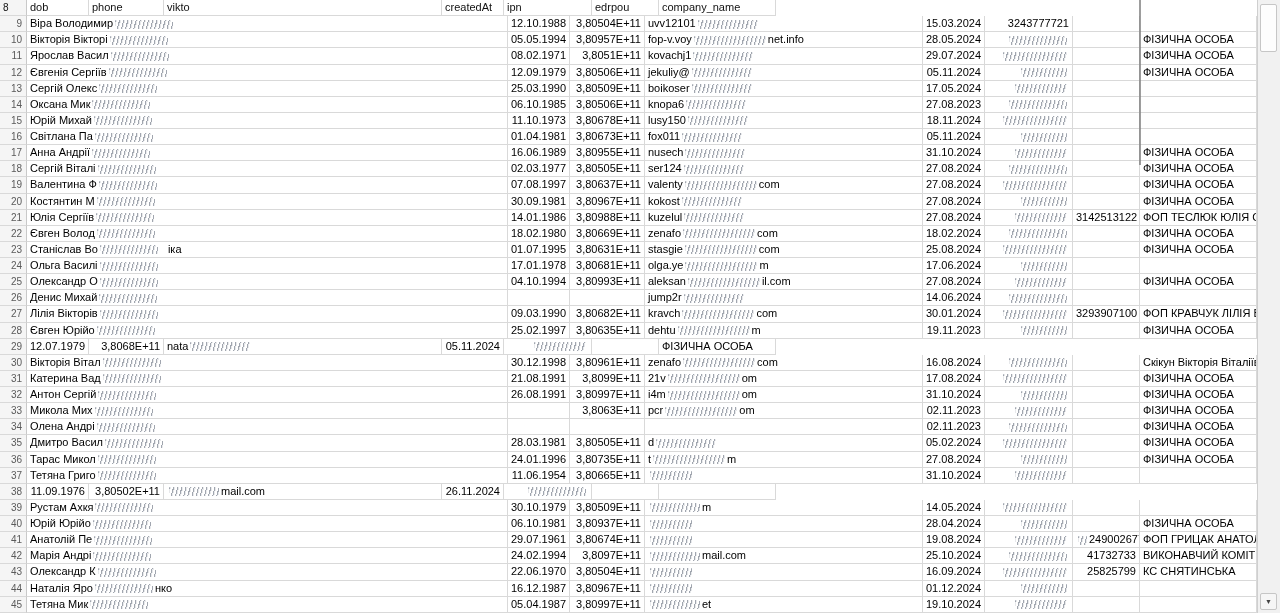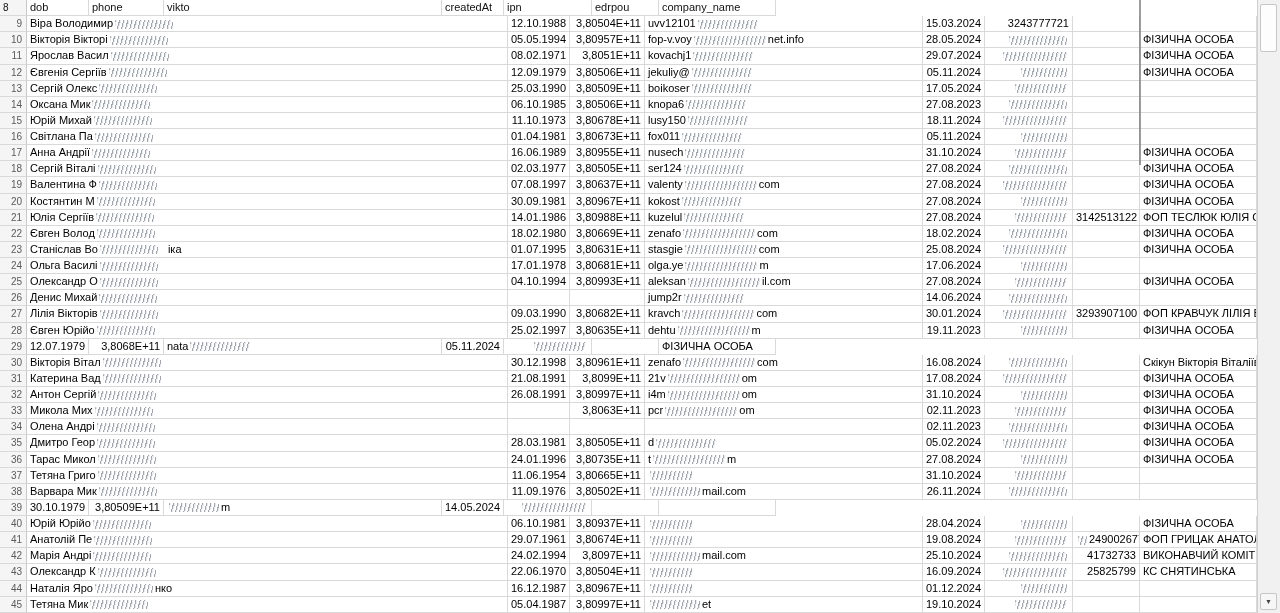--- a/index.html
+++ b/index.html
@@ -326,21 +326,21 @@
         <div class="cell c-dob"></div>
         <div class="cell c-phone"></div>
         <div class="cell c-email"></div>
         <div class="cell c-created">02.11.2023</div>
         <div class="cell c-ipn"><span class="redact" style="width: 58px;"></span></div>
         <div class="cell c-edrpou"></div>
         <div class="cell c-comp">ФІЗИЧНА ОСОБА</div>
       </div>
       <div class="row">
         <div class="cell c-rowhdr">35</div>
-        <div class="cell c-fio"><span>Дмитро Геор</span><span class="redact" style="width: 58px;"></span></div>
+        <div class="cell c-fio"><span>Дмитро Васил</span><span class="redact" style="width: 58px;"></span></div>
         <div class="cell c-dob">28.03.1981</div>
         <div class="cell c-phone">3,80505E+11</div>
         <div class="cell c-email"><span>d</span><span class="redact" style="width: 60px;"></span></div>
         <div class="cell c-created">05.02.2024</div>
         <div class="cell c-ipn"><span class="redact" style="width: 64px;"></span></div>
         <div class="cell c-edrpou"></div>
         <div class="cell c-comp">ФІЗИЧНА ОСОБА</div>
       </div>
       <div class="row">
         <div class="cell c-rowhdr">36</div>
@@ -359,31 +359,31 @@
         <div class="cell c-dob">11.06.1954</div>
         <div class="cell c-phone">3,80665E+11</div>
         <div class="cell c-email"><span class="redact" style="width: 42px;"></span></div>
         <div class="cell c-created">31.10.2024</div>
         <div class="cell c-ipn"><span class="redact" style="width: 52px;"></span></div>
         <div class="cell c-edrpou"></div>
         <div class="cell c-comp"></div>
       </div>
       <div class="row">
         <div class="cell c-rowhdr">38</div>
-        <div class="cell c-fio"><span>Варвара Мик</span><span class="redact" style="width: 58px;"></span></div>
         <div class="cell c-dob">11.09.1976</div>
         <div class="cell c-phone">3,80502E+11</div>
         <div class="cell c-email"><span class="redact" style="width: 50px;"></span><span>mail.com</span></div>
         <div class="cell c-created">26.11.2024</div>
         <div class="cell c-ipn"><span class="redact" style="width: 58px;"></span></div>
         <div class="cell c-edrpou"></div>
         <div class="cell c-comp"></div>
       </div>
       <div class="row">
         <div class="cell c-rowhdr">39</div>
+        <div class="cell c-fio"><span>Рустам Ахкя</span><span class="redact" style="width: 58px;"></span></div>
         <div class="cell c-dob">30.10.1979</div>
         <div class="cell c-phone">3,80509E+11</div>
         <div class="cell c-email"><span class="redact" style="width: 50px;"></span><span>m</span></div>
         <div class="cell c-created">14.05.2024</div>
         <div class="cell c-ipn"><span class="redact" style="width: 64px;"></span></div>
         <div class="cell c-edrpou"></div>
         <div class="cell c-comp"></div>
       </div>
       <div class="row">
         <div class="cell c-rowhdr">40</div>

